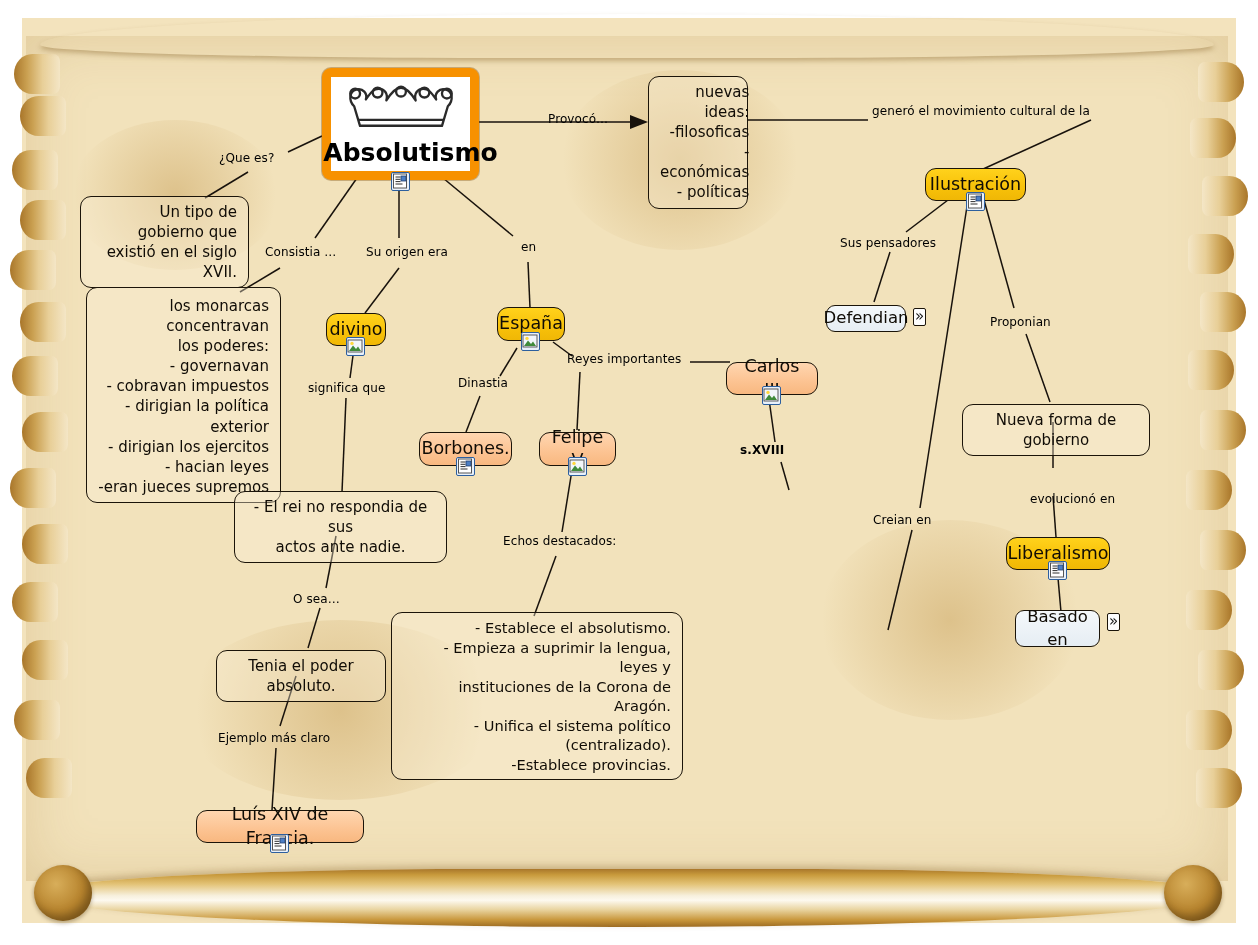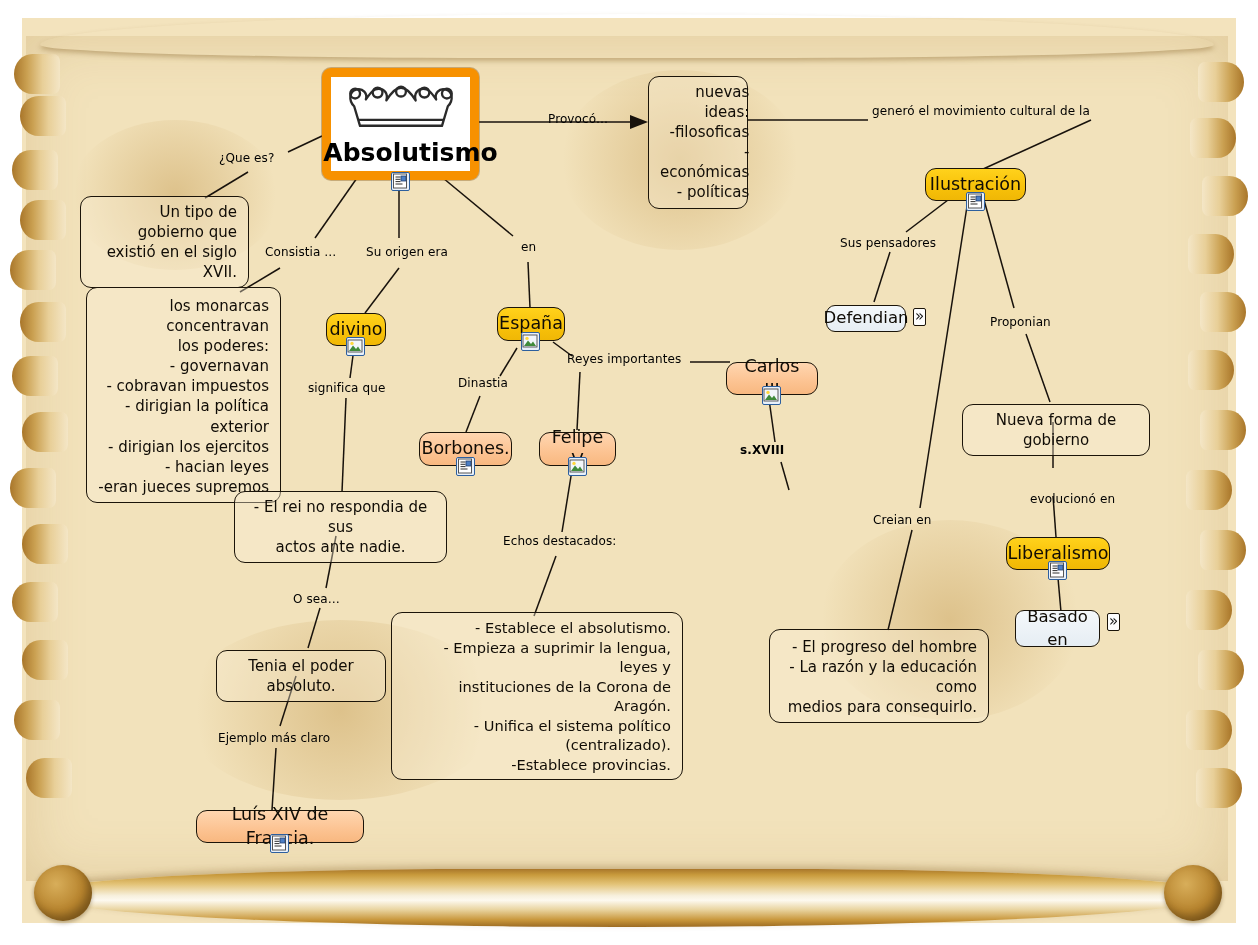--- a/index.html
+++ b/index.html
@@ -355,23 +355,20 @@
 
 
   <div class="node text left" style="left:391px; top:612px; width:292px; min-height:107px; white-space:pre-line; align-items:flex-start; font-size:14.6px;">- Establece el absolutismo.
 - Empieza a suprimir la lengua, leyes y
 instituciones de la Corona de Aragón.
 - Unifica el sistema político (centralizado).
 -Establece provincias.</div>
 
   <div class="node text" style="left:216px; top:650px; width:170px; min-height:29px;">Tenia el poder absoluto.</div>
 
-  <div class="node text left" style="left:769px; top:629px; width:220px; min-height:68px; white-space:pre-line; align-items:flex-start; padding-top:7px;">- El progreso del hombre
-- La razón y la educación como
-medios para consequirlo.</div>
 
   <div class="node text" style="left:962px; top:404px; width:188px; min-height:30px;">Nueva forma de gobierno</div>
 
   <div class="node yellow" style="left:326px; top:313px; width:60px; height:33px;">
     <span>divino</span>
     <span class="nicon" style="left:50%; margin-left:-10px; bottom:-11px;">
       <svg width="16" height="16" viewBox="0 0 16 16">
         <rect x="1" y="2" width="14" height="12" fill="#f2f6fb" stroke="#4a4a4a" stroke-width=".9"></rect>
         <circle cx="5" cy="5.4" r="1.7" fill="#ffd83d"></circle>
         <path d="M2 13 L6 7.5 L9 11 L11 8.5 L14 13 Z" fill="#3f8a3a"></path>

